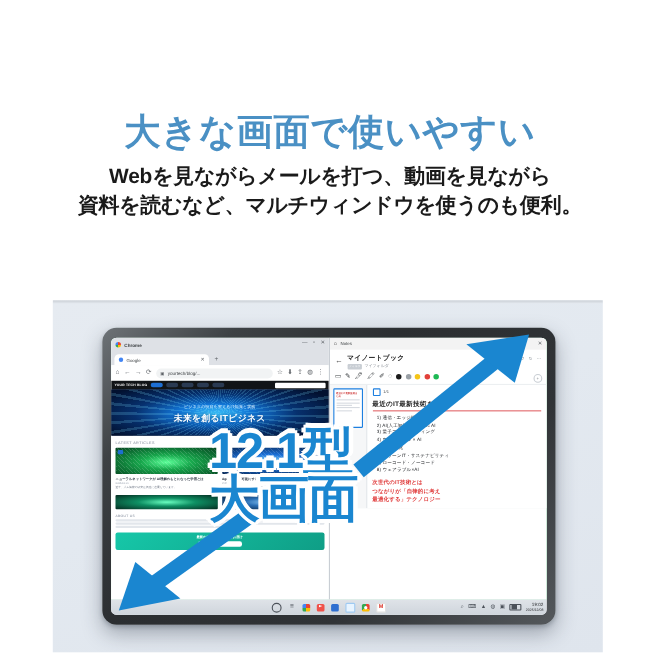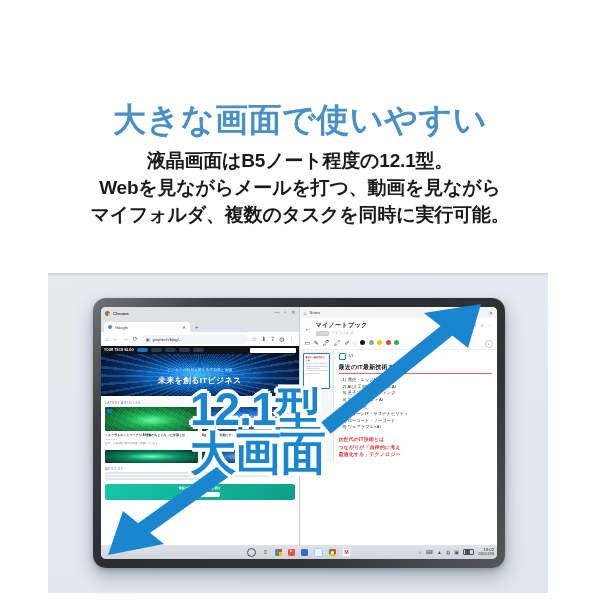--- a/index.html
+++ b/index.html
@@ -234,23 +234,22 @@
   .arrow-svg{position:absolute;left:0;top:0;width:600px;height:600px;pointer-events:none;z-index:35;}
 </style>
 </head>
 <body>
 
 <div id="root">
 
   <div class="headline">大きな画面で使いやすい</div>
 
   <div class="subcopy">
-    <div>液晶画面はB5ノート程度の12.1型。</div>
     <div>Webを見ながらメールを打つ、動画を見ながら</div>
-    <div>マイフォルダ、複数のタスクを同時に実行可能。</div>
+    <div>資料を読むなど、マルチウィンドウを使うのも便利。</div>
   </div>
 
   <div class="panel">
 
     <div class="tablet">
       <div class="tablet-inner">
         <div class="screen">
 
           <div class="screen-main">
 

